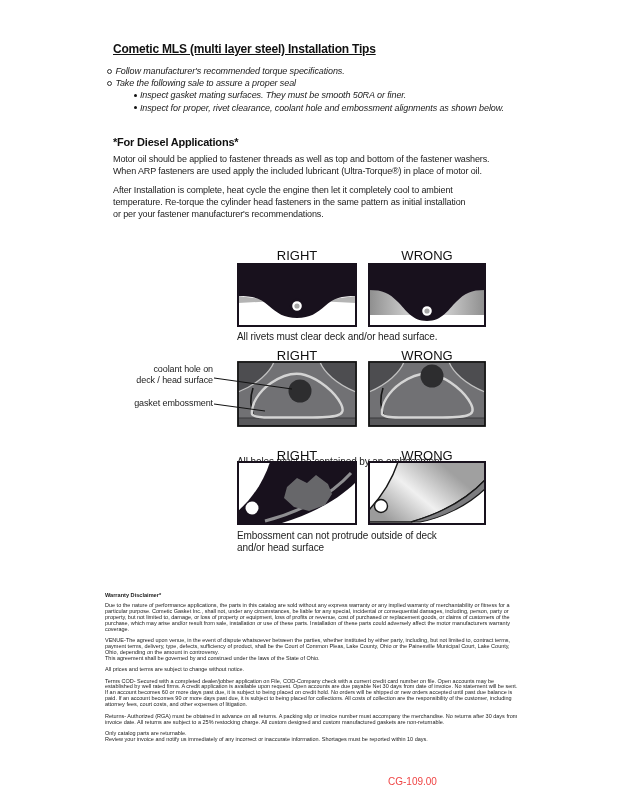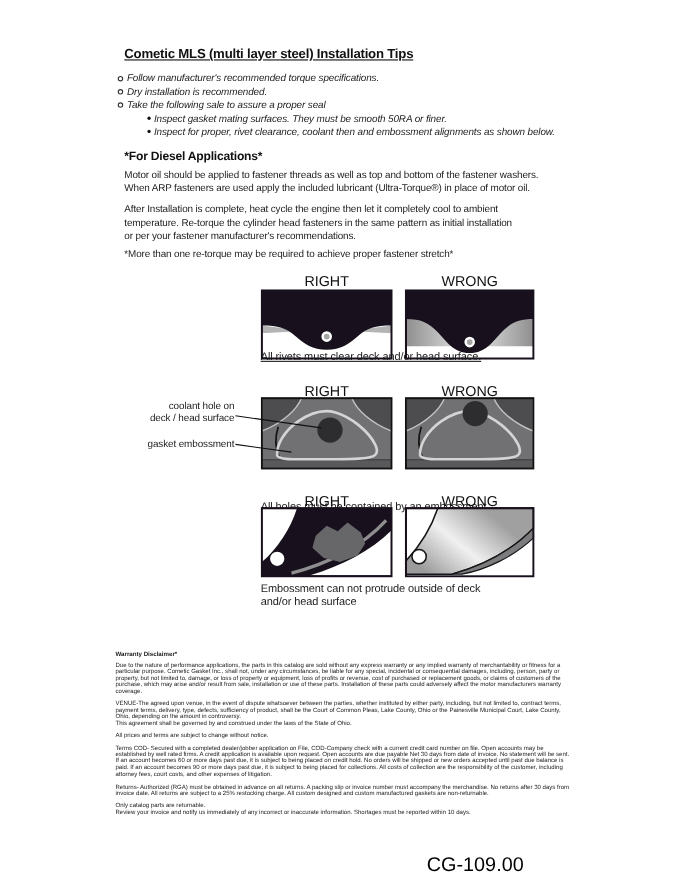--- a/index.html
+++ b/index.html
@@ -28,80 +28,75 @@
 
   .fig-labels { left:237px; display:flex; font-size:13px; color:#111; }
   .fig-labels .lab-l { width:120px; text-align:center; margin-right:11px; }
   .fig-labels .lab-r { width:118px; text-align:center; }
   .fig-row { left:237px; display:flex; }
   .fig-row .box-gap { width:11px; flex:none; }
   .fig-caption { left:237px; font-size:10px; letter-spacing:-0.1px; color:#1c1c1c; white-space:pre-line; line-height:11.5px; }
 
   .labels1 { top:228px; }
   .boxes1  { top:243px; }
-  .cap1    { top:299px;text-decoration:underline; }
+  .cap1    { top:311px; }
 
   .labels2 { top:328px; }
   .boxes2  { top:341px; }
   .cap2    { top:436px; }
 
   .labels3 { top:428px; }
   .boxes3  { top:441px; }
   .cap3    { top:510px; }
 
   .side-label { left:98px; width:115px; text-align:right; font-size:9px; line-height:10.5px; letter-spacing:-0.1px; white-space:pre-line; color:#1c1c1c; }
   .side-coolant { top:344px; }
   .side-gasket  { top:378px; }
   .leader-svg { left:98px; top:340px; }
 
   .legal { left:105px; top:572px; width:414px; color:#222; }
   .legal-heading { font-size:5.6px; font-weight:bold; margin:0 0 5px 0; }
   .legal p { font-size:5.5px; line-height:5.9px; margin:0 0 5.5px 0; white-space:pre-line; }
 
-  .page-number { left:388px; top:756px; font-size:18px; color:#000000; }
+  .page-number { left:388px; top:756px; font-size:10px; color:#ef4444; }
 
   svg { display:block; }
 </style>
 </head>
 <body>
 
 <div class="page">
 
   <div class="abs doc-title">Cometic MLS (multi layer steel) Installation Tips</div>
 
   <div class="abs tips">
     <div class="tip-row">
       <span class="ring"></span>
       <span>Follow manufacturer's recommended torque specifications.</span>
     </div>
     <div class="tip-row">
       <span class="ring"></span>
-      <span>Dry installation is recommended.</span>
-    </div>
-    <div class="tip-row">
-      <span class="ring"></span>
       <span>Take the following sale to assure a proper seal</span>
     </div>
     <div class="tip-row sub">
       <span class="dot"></span>
       <span>Inspect gasket mating surfaces.  They must be smooth 50RA or finer.</span>
     </div>
     <div class="tip-row sub">
       <span class="dot"></span>
-      <span>Inspect for proper, rivet clearance, coolant then and embossment alignments as shown below.</span>
+      <span>Inspect for proper, rivet clearance, coolant hole and embossment alignments as shown below.</span>
     </div>
   </div>
 
   <div class="abs diesel-heading">*For Diesel Applications*</div>
   <div class="abs body-para para2">After Installation is complete, heat cycle the engine then let it completely cool to ambient
 temperature. Re-torque the cylinder head fasteners in the same pattern as initial installation
 or per your fastener manufacturer's recommendations.</div>
   <div class="abs body-para para1">Motor oil should be applied to fastener threads as well as top and bottom of the fastener washers.
 When ARP fasteners are used apply the included lubricant (Ultra-Torque®) in place of motor oil.</div>
-  <div class="abs body-para note">*More than one re-torque may be required to achieve proper fastener stretch*</div>
 
   <div class="abs fig-labels labels1">
     <span class="lab-l">RIGHT</span>
     <span class="lab-r">WRONG</span>
   </div>
   <div class="abs fig-row boxes1">
     <svg width="120" height="64" viewBox="0 0 120 64">
       <rect x="1" y="1" width="118" height="62" fill="#ffffff"></rect>
       <polygon points="1,33 40,38 1,40" fill="#b4b4b4"></polygon>
       <polygon points="119,33 80,38 119,40" fill="#b4b4b4"></polygon>

